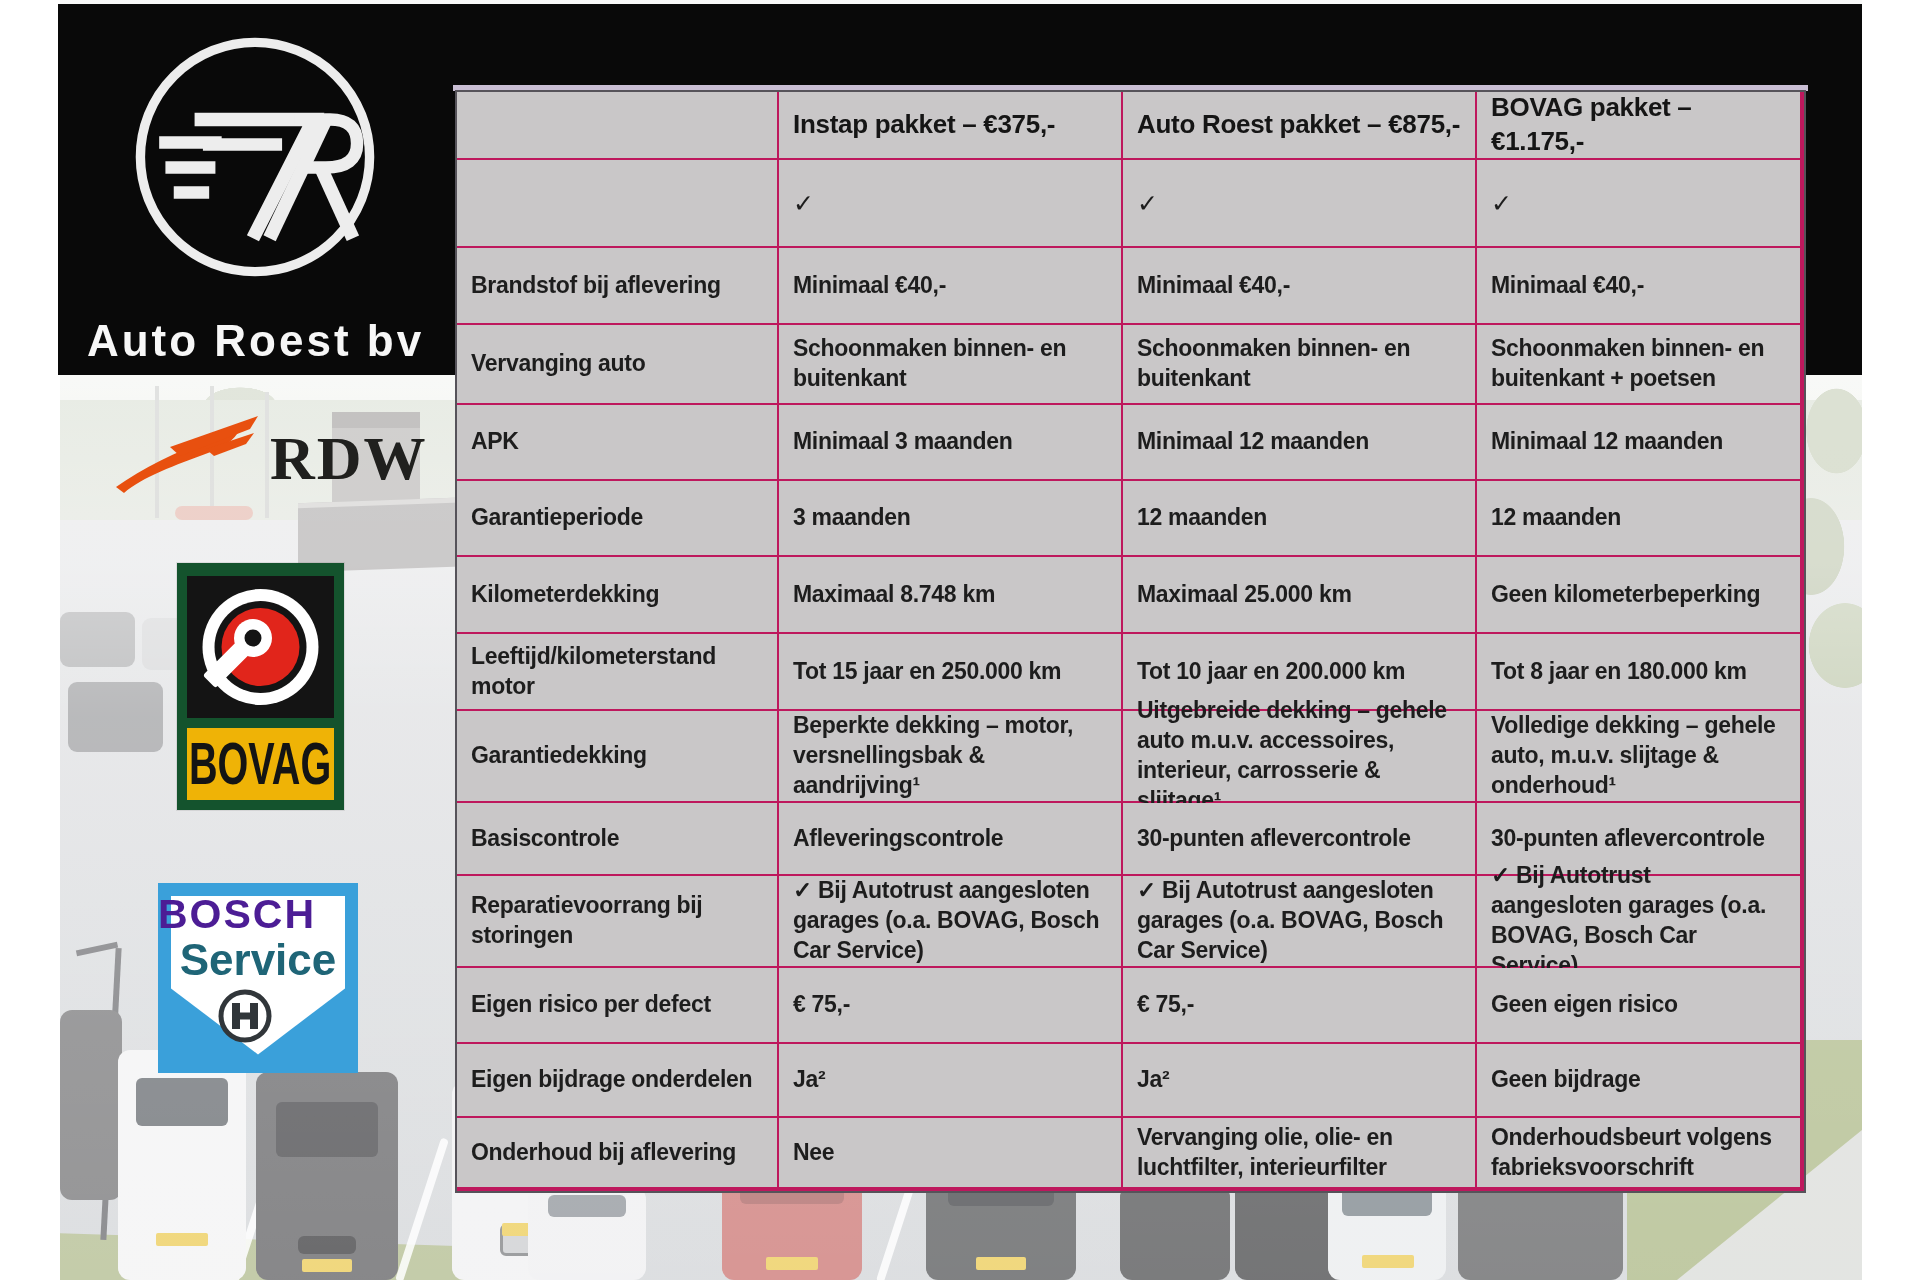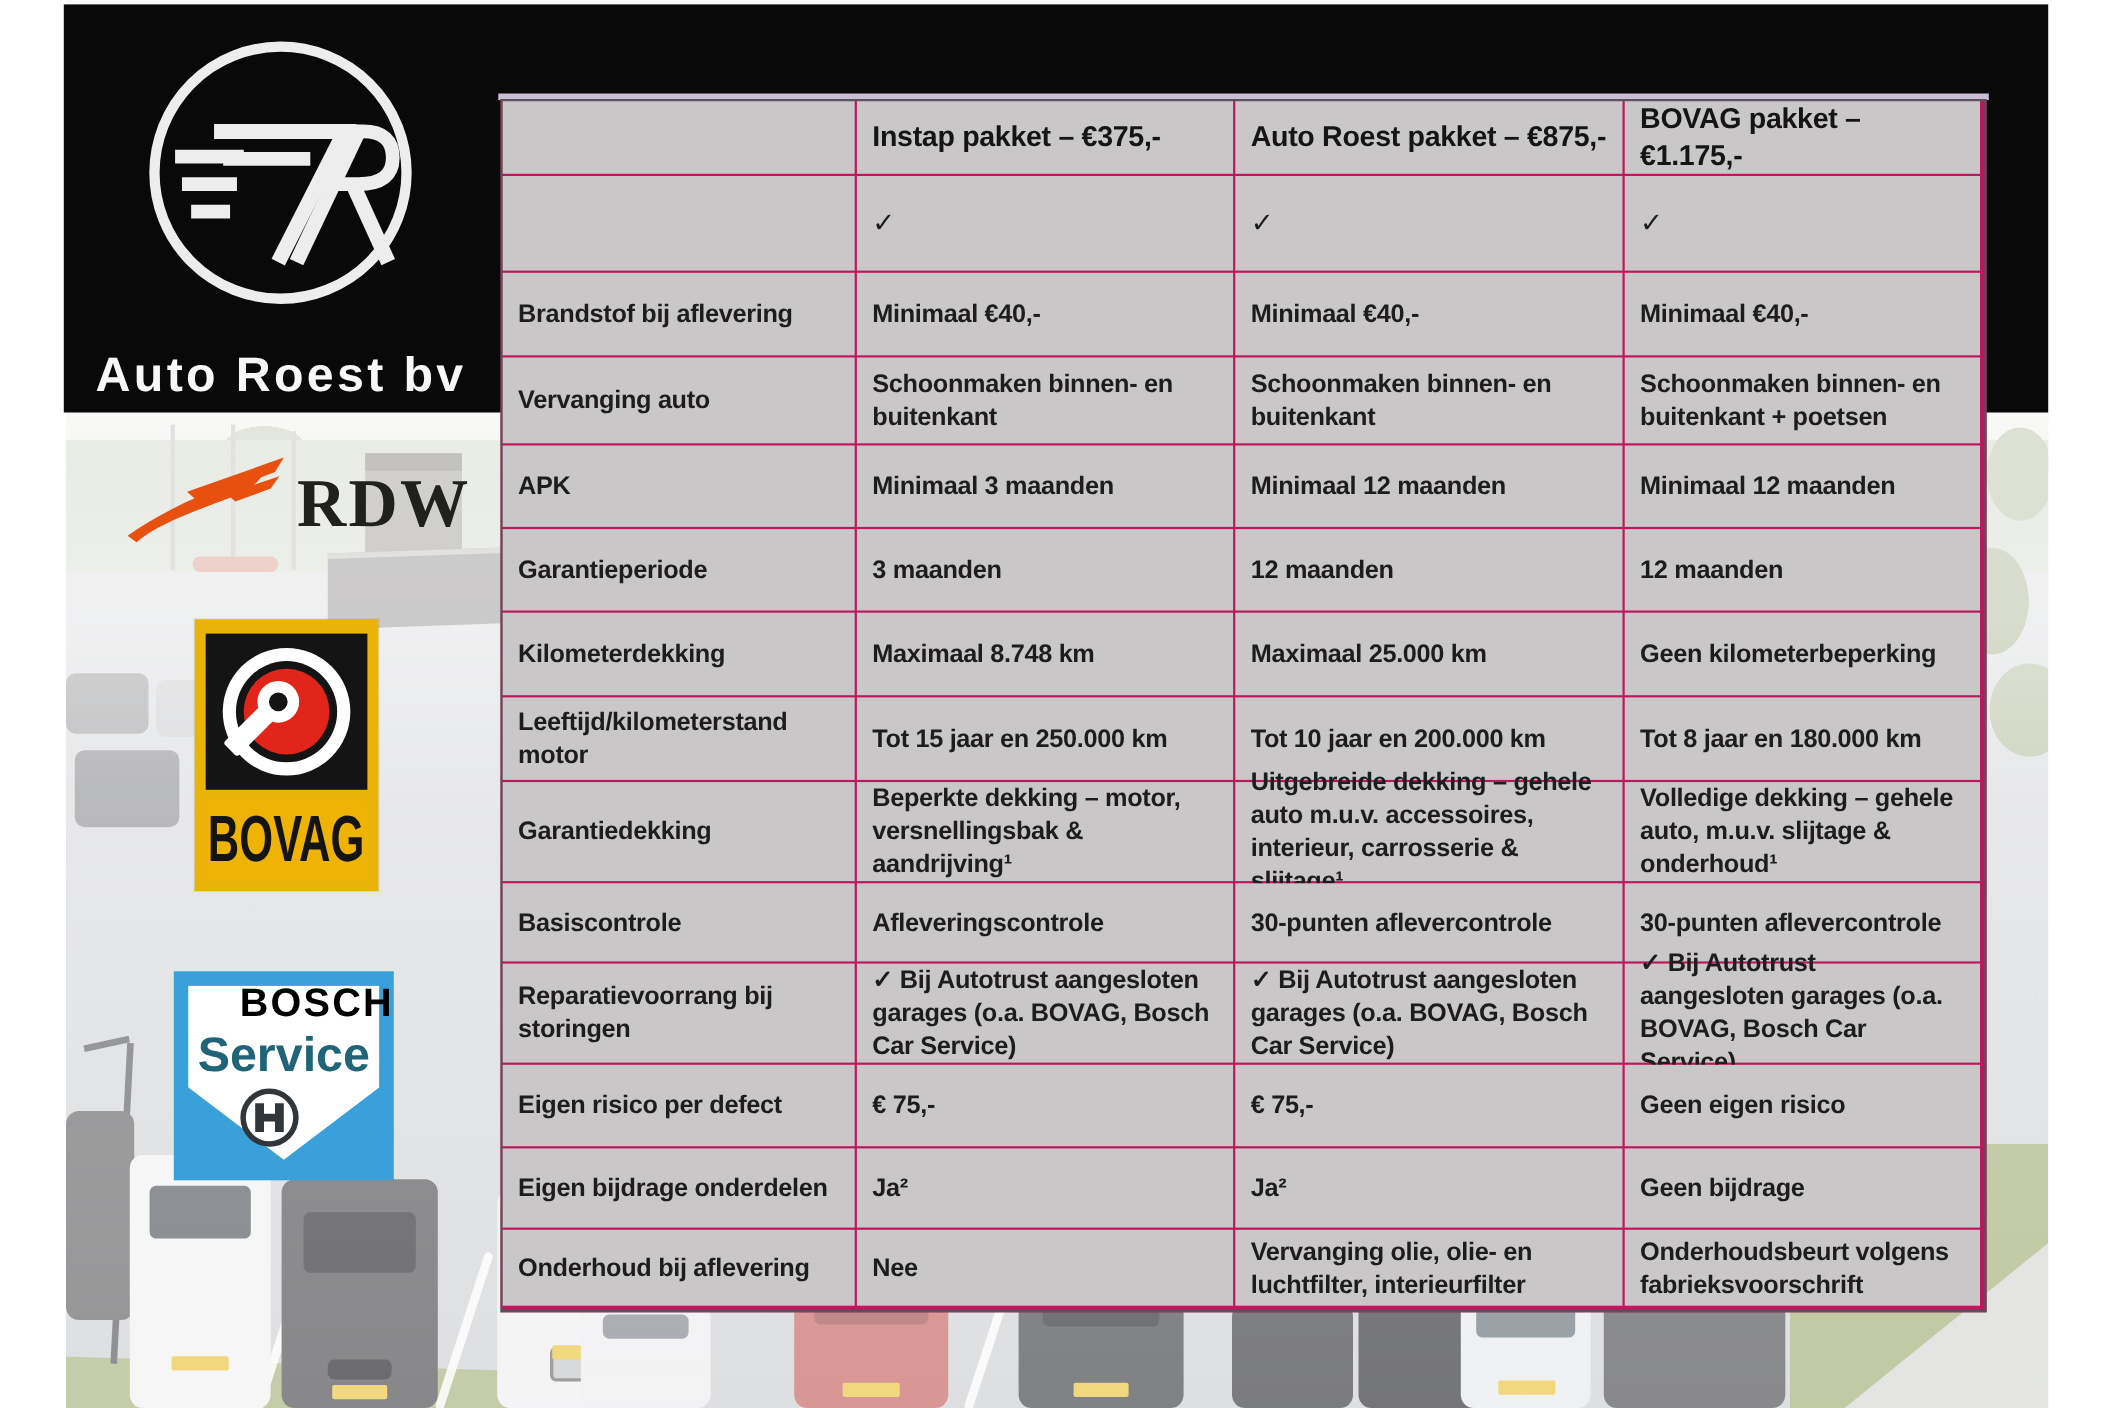--- a/index.html
+++ b/index.html
@@ -40,31 +40,31 @@
   
   #banner{position:absolute;left:58px;top:4px;width:1804px;height:371px;background:#090909;z-index:2;}
   #brand-logo{position:absolute;left:72px;top:28px;width:250px;height:250px;}
   #brand-name{position:absolute;left:15px;top:312px;width:365px;text-align:center;
     color:#f7f7f7;font-size:44px;font-weight:bold;letter-spacing:3px;white-space:nowrap;}
 
   
   #rdw{position:absolute;left:112px;top:415px;width:300px;height:95px;z-index:2;}
   #rdw-text{position:absolute;left:158px;top:12px;font-family:"Liberation Serif",serif;
     font-weight:bold;font-size:62px;color:#20201e;letter-spacing:2px;line-height:1;}
-  #bovag{position:absolute;left:177px;top:563px;width:167px;height:247px;background:#eab308;z-index:2;
+  #bovag{position:absolute;left:177px;top:563px;width:167px;height:247px;background:#14532d;z-index:2;
     box-shadow:0 0 0 1px rgba(0,0,0,.08);}
   #bovag-black{position:absolute;left:10px;top:13px;right:10px;height:142px;background:#141414;}
   #bovag-yellow{position:absolute;left:10px;right:10px;bottom:10px;height:72px;background:#efb306;
     display:flex;align-items:center;justify-content:center;}
   #bovag-text{font-size:44px;font-weight:bold;color:#141414;transform:scale(.9,1.35);letter-spacing:0px;}
   #bosch{position:absolute;left:158px;top:883px;width:200px;height:190px;background:#3aa0da;z-index:2;}
   #bosch-shield{position:absolute;left:13px;top:13px;width:174px;height:165px;background:#ffffff;
     clip-path:polygon(0 0,100% 0,100% 56%,50% 96%,0 56%);}
-  #bosch-text{position:absolute;left:0;top:8px;width:100%;text-align:right;color:#000000;
-    font-size:36px;font-weight:bold;letter-spacing:2px;}
+  #bosch-text{position:absolute;left:0;top:8px;width:100%;text-align:left;color:#4c1d95;
+    font-size:41px;font-weight:bold;letter-spacing:2px;}
   #bosch-service-text{position:absolute;left:0;top:52px;width:100%;text-align:center;color:#1f6577;
     font-size:44px;font-weight:bold;}
   #bosch-armature{position:absolute;left:57px;top:103px;}
 
   
   #pkg-table{position:absolute;left:455px;top:90px;width:1351px;height:1103px;z-index:3;}
   #pkg-table::before{content:"";position:absolute;left:-2px;right:-2px;top:-5px;height:6px;background:#c9bed4;}
   #pkg-grid{position:absolute;inset:0;display:grid;
     grid-template-columns:320px 342px 352px 323px;
     grid-template-rows:66px 86px 75px 78px 74px 74px 75px 75px 90px 71px 90px 74px 72px 69px;

